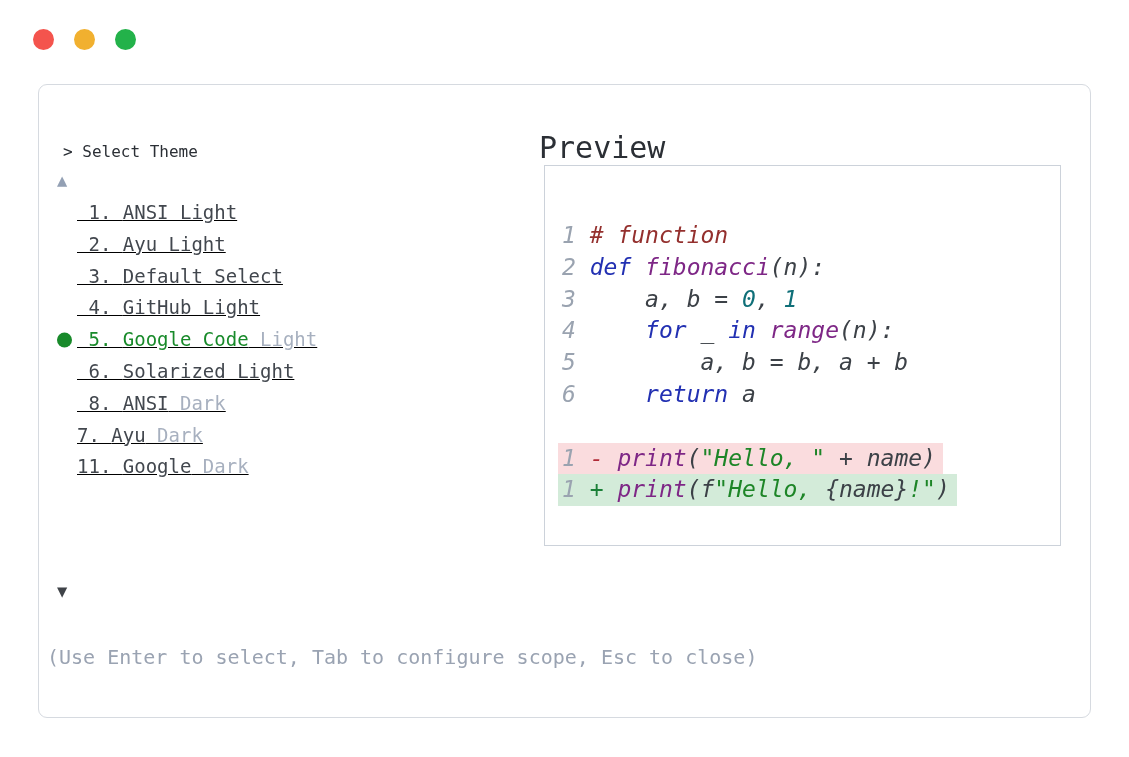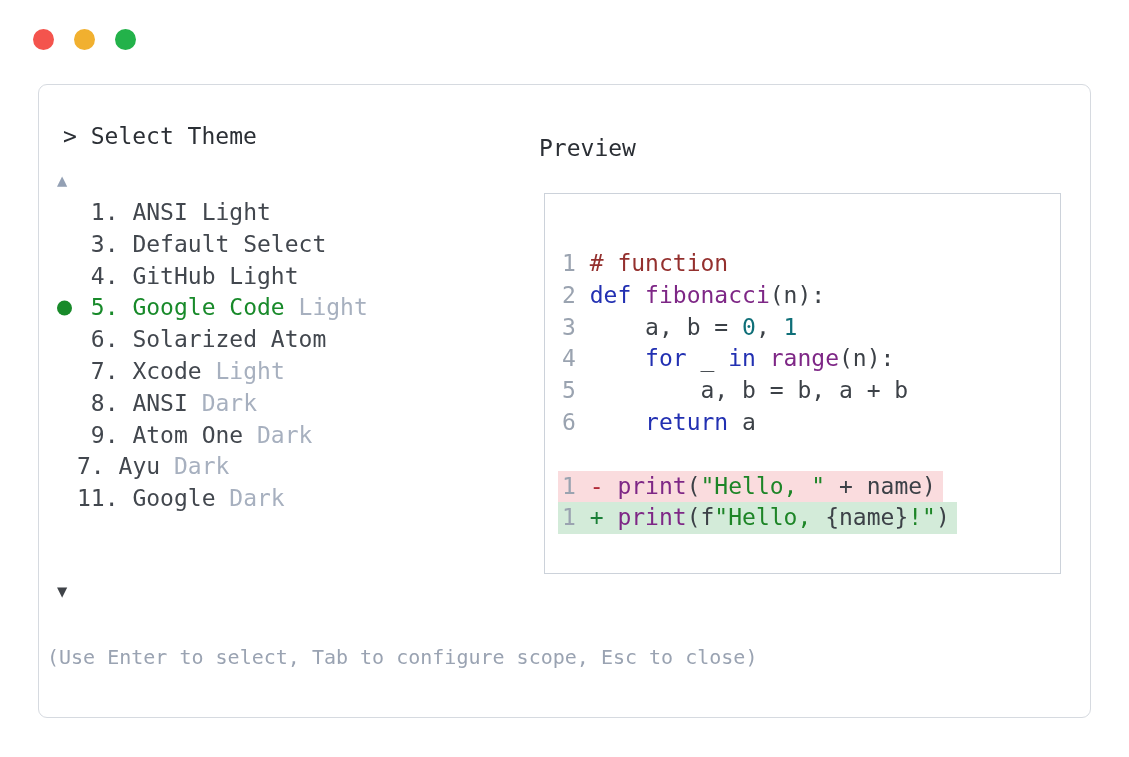--- a/index.html
+++ b/index.html
@@ -31,48 +31,49 @@
     position: absolute;
     left: 38px; top: 84px;
     width: 1053px; height: 634px;
     border: 1.5px solid var(--panel-border, #d6dae0);
     border-radius: 9px;
     background: #ffffff;
   }
 
   .panel-title {
     position: absolute;
-    left: 24px; top: 38px;
-    font-size: 23px;
+    left: 24px; top: 54px;
+    font-size: 16px;
     line-height: 26px;
     color: var(--title-text, #2b2f35);
     white-space: pre;
   }
   .preview-title {
     position: absolute;
     left: 500px; top: 50px;
-    font-size: 23px;
+    font-size: 30px;
     line-height: 26px;
     color: var(--title-text, #2b2f35);
   }
 
   .scroll-up, .scroll-down {
     position: absolute;
     left: 18px;
     font-size: 17px;
     cursor: pointer;
     line-height: 18px;
   }
   .scroll-up { top: 86px; color: var(--scroll-up, #93a0b4); }
   .scroll-down { top: 497px; color: var(--scroll-down, #3f4348); }
 
   .theme-list {
     position: absolute;
     left: 38px; top: 112px;
-    font-size: 23px;
+    font-size: 19px;
+    text-decoration: underline;
   }
   .theme-item {
     position: relative;
     line-height: 31.8px;
     height: 31.8px;
     white-space: pre;
     color: var(--item-text, #42474e);
     cursor: pointer;
   }
   .theme-item .num { white-space: pre; }
@@ -86,24 +87,25 @@
     background: var(--selected, #188a2a);
   }
   .theme-item.selected .dot { display: block; }
   .theme-item.selected .num,
   .theme-item.selected .name { color: var(--selected, #188a2a); }
   .theme-item .variant { color: var(--dim, #a7b0bf); text-align: center; }
 
   
   .preview-box {
     position: absolute;
-    left: 505px; top: 108px;
+    left: 505px; top: 80px;
     width: 517px; height: 381px;
     border: 1.5px solid var(--preview-border, #ccd2da);
     background: #ffffff;
+    font-style: italic;
   }
   .code {
     position: absolute;
     left: 17px; top: 54px;
     font-size: 23px;
     line-height: 31.8px;
     white-space: pre;
   }
   .code-line { height: 31.8px; line-height: 31.8px; white-space: pre; }
   .ln { color: var(--line-number, #9aa3b0); }
@@ -147,27 +149,26 @@
 
   <div class="panel">
 
     <div class="panel-title">&gt; Select Theme</div>
     <div class="preview-title">Preview</div>
 
     <div class="scroll-up">▲</div>
 
     <div class="theme-list" id="theme-list">
         <div class="theme-item"><span class="num"> 1. </span><span class="name">ANSI Light</span></div>
+        <div class="theme-item"><span class="num"> 2. </span><span class="name">Ayu Light</span></div>
         <div class="theme-item"><span class="num"> 3. </span><span class="name">Default Select</span></div>
         <div class="theme-item"><span class="num"> 4. </span><span class="name">GitHub Light</span></div>
         <div class="theme-item selected"><span class="dot"></span><span class="num"> 5. </span><span class="name">Google Code</span><span class="variant"> Light</span></div>
-        <div class="theme-item"><span class="num"> 6. </span><span class="name">Solarized Atom</span></div>
-        <div class="theme-item"><span class="num"> 7. </span><span class="name">Xcode</span><span class="variant"> Light</span></div>
+        <div class="theme-item"><span class="num"> 6. </span><span class="name">Solarized Light</span></div>
         <div class="theme-item"><span class="num"> 8. </span><span class="name">ANSI</span><span class="variant"> Dark</span></div>
-        <div class="theme-item"><span class="num"> 9. </span><span class="name">Atom One</span><span class="variant"> Dark</span></div>
         <div class="theme-item"><span class="num">7. </span><span class="name">Ayu</span><span class="variant"> Dark</span></div>
         <div class="theme-item"><span class="num">11. </span><span class="name">Google</span><span class="variant"> Dark</span></div>
       </div>
 
     <div class="scroll-down">▼</div>
 
     <div class="preview-box">
       <div class="code" id="code-block"><div class="code-line"><span class="ln">1 </span><span class="seg-comment"># function</span></div><div class="code-line"><span class="ln">2 </span><span class="seg-keyword">def</span><span class="seg-plain"> </span><span class="seg-function">fibonacci</span><span class="seg-plain">(n):</span></div><div class="code-line"><span class="ln">3 </span><span class="seg-plain">    a, b = </span><span class="seg-literal">0</span><span class="seg-plain">, </span><span class="seg-literal">1</span></div><div class="code-line"><span class="ln">4 </span><span class="seg-plain">    </span><span class="seg-keyword">for</span><span class="seg-plain"> _ </span><span class="seg-keyword">in</span><span class="seg-plain"> </span><span class="seg-function">range</span><span class="seg-plain">(n):</span></div><div class="code-line"><span class="ln">5 </span><span class="seg-plain">        a, b = b, a + b</span></div><div class="code-line"><span class="ln">6 </span><span class="seg-plain">    </span><span class="seg-keyword">return</span><span class="seg-plain"> a</span></div><div class="code-line">&nbsp;</div><div class="code-line"><span class="hl removed"><span class="ln">1 </span><span class="seg-minus">- </span><span class="seg-function">print</span><span class="seg-plain">(</span><span class="seg-string">"Hello, "</span><span class="seg-plain"> + name)</span></span></div><div class="code-line"><span class="hl added"><span class="ln">1 </span><span class="seg-plus">+ </span><span class="seg-function">print</span><span class="seg-plain">(f</span><span class="seg-string">"Hello, </span><span class="seg-plain">{name}</span><span class="seg-string">!"</span><span class="seg-plain">)</span></span></div></div>
     </div>
 

